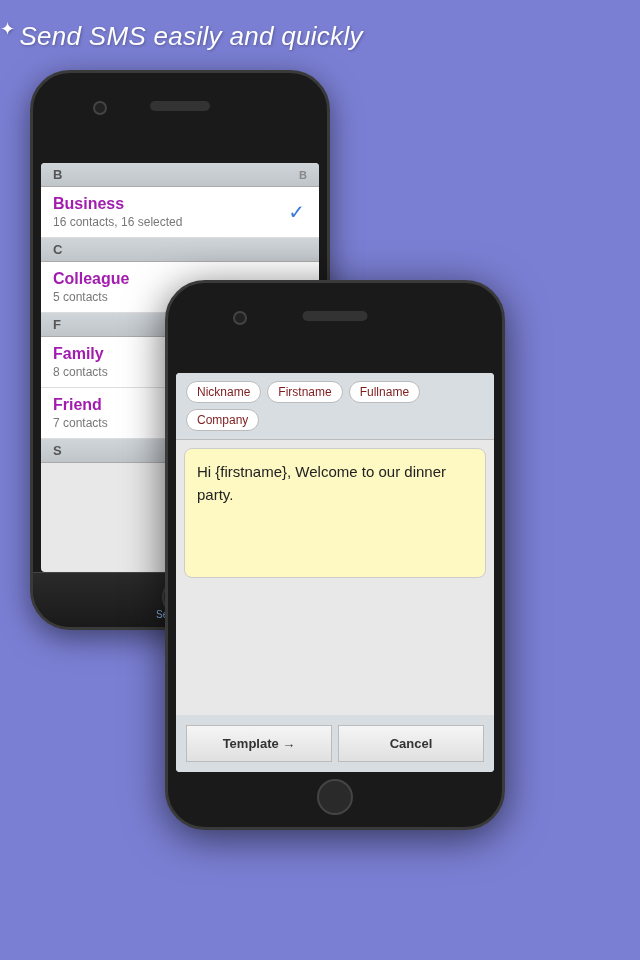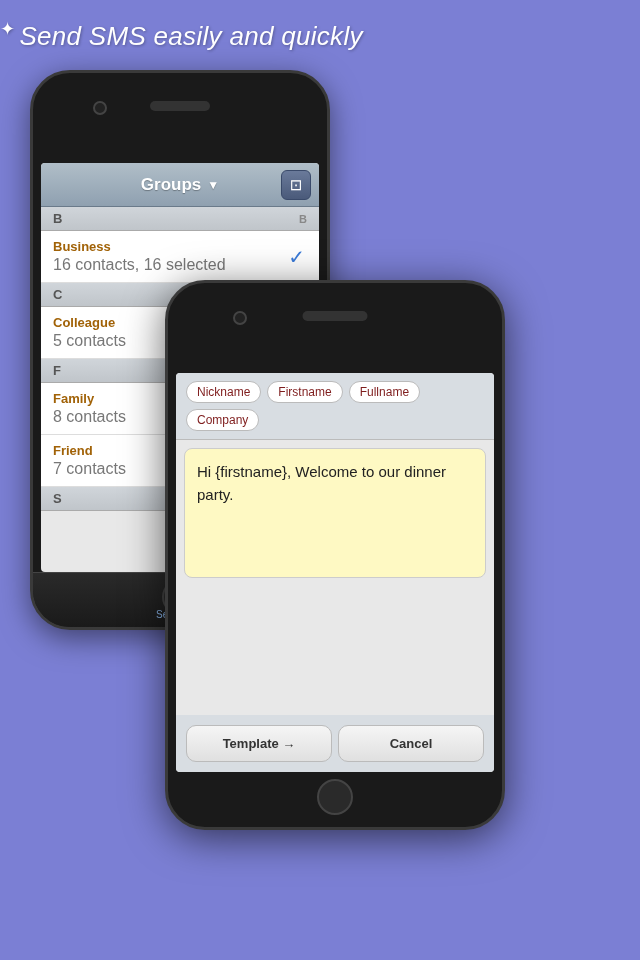--- a/index.html
+++ b/index.html
@@ -146,26 +146,26 @@
     }
 
     
     .contact-row {
       background: white;
       border-bottom: 1px solid #ddd;
       padding: 8px 12px;
       position: relative;
     }
     .contact-name {
-      font-size: 13px;
+      font-size: 16px;
       font-weight: bold;
-      color: #a16207;
+      color: #a21caf;
     }
     .contact-sub {
-      font-size: 16px;
+      font-size: 12px;
       color: #777;
       margin-top: 2px;
     }
     .contact-check {
       position: absolute;
       right: 14px;
       top: 50%;
       transform: translateY(-50%);
       color: #3a7ad8;
       font-size: 20px;
@@ -304,21 +304,21 @@
       padding: 10px;
       background: #d8dde2;
       position: absolute;
       bottom: 0;
       left: 0; right: 0;
     }
     .compose-btn {
       flex: 1;
       background: linear-gradient(180deg, #f5f5f5 0%, #e0e0e0 100%);
       border: 1px solid #bbb;
-      border-radius: 10px;
+      border-radius: 0;
       padding: 10px 6px;
       font-size: 13px;
       font-weight: bold;
       color: #333;
       text-align: center;
       cursor: pointer;
     }
   </style>
 </head>
 <body>
@@ -328,29 +328,20 @@
 <div class="tagline">
   <span class="star">✦</span><span>Send SMS easily and quickly</span>
 </div>
 
 <div class="phone1">
   <div class="phone1-camera"></div>
   <div class="phone1-speaker"></div>
 
   <div class="phone1-screen">
 
-    <div class="nav-bar">
-      <div class="nav-title">
-        <span>Groups</span>
-        <span class="nav-dropdown-arrow">▼</span>
-      </div>
-      <div class="nav-compose-btn">
-        <span>⊡</span>
-      </div>
-    </div>
 
     <div class="section-header">
       <span>B</span>
       <span class="section-header-right">B</span>
     </div>
     <div class="contact-row">
       <div class="contact-name">Business</div>
       <div class="contact-sub">16 contacts, 16 selected</div>
       <div class="contact-check">✓</div>
     </div>

